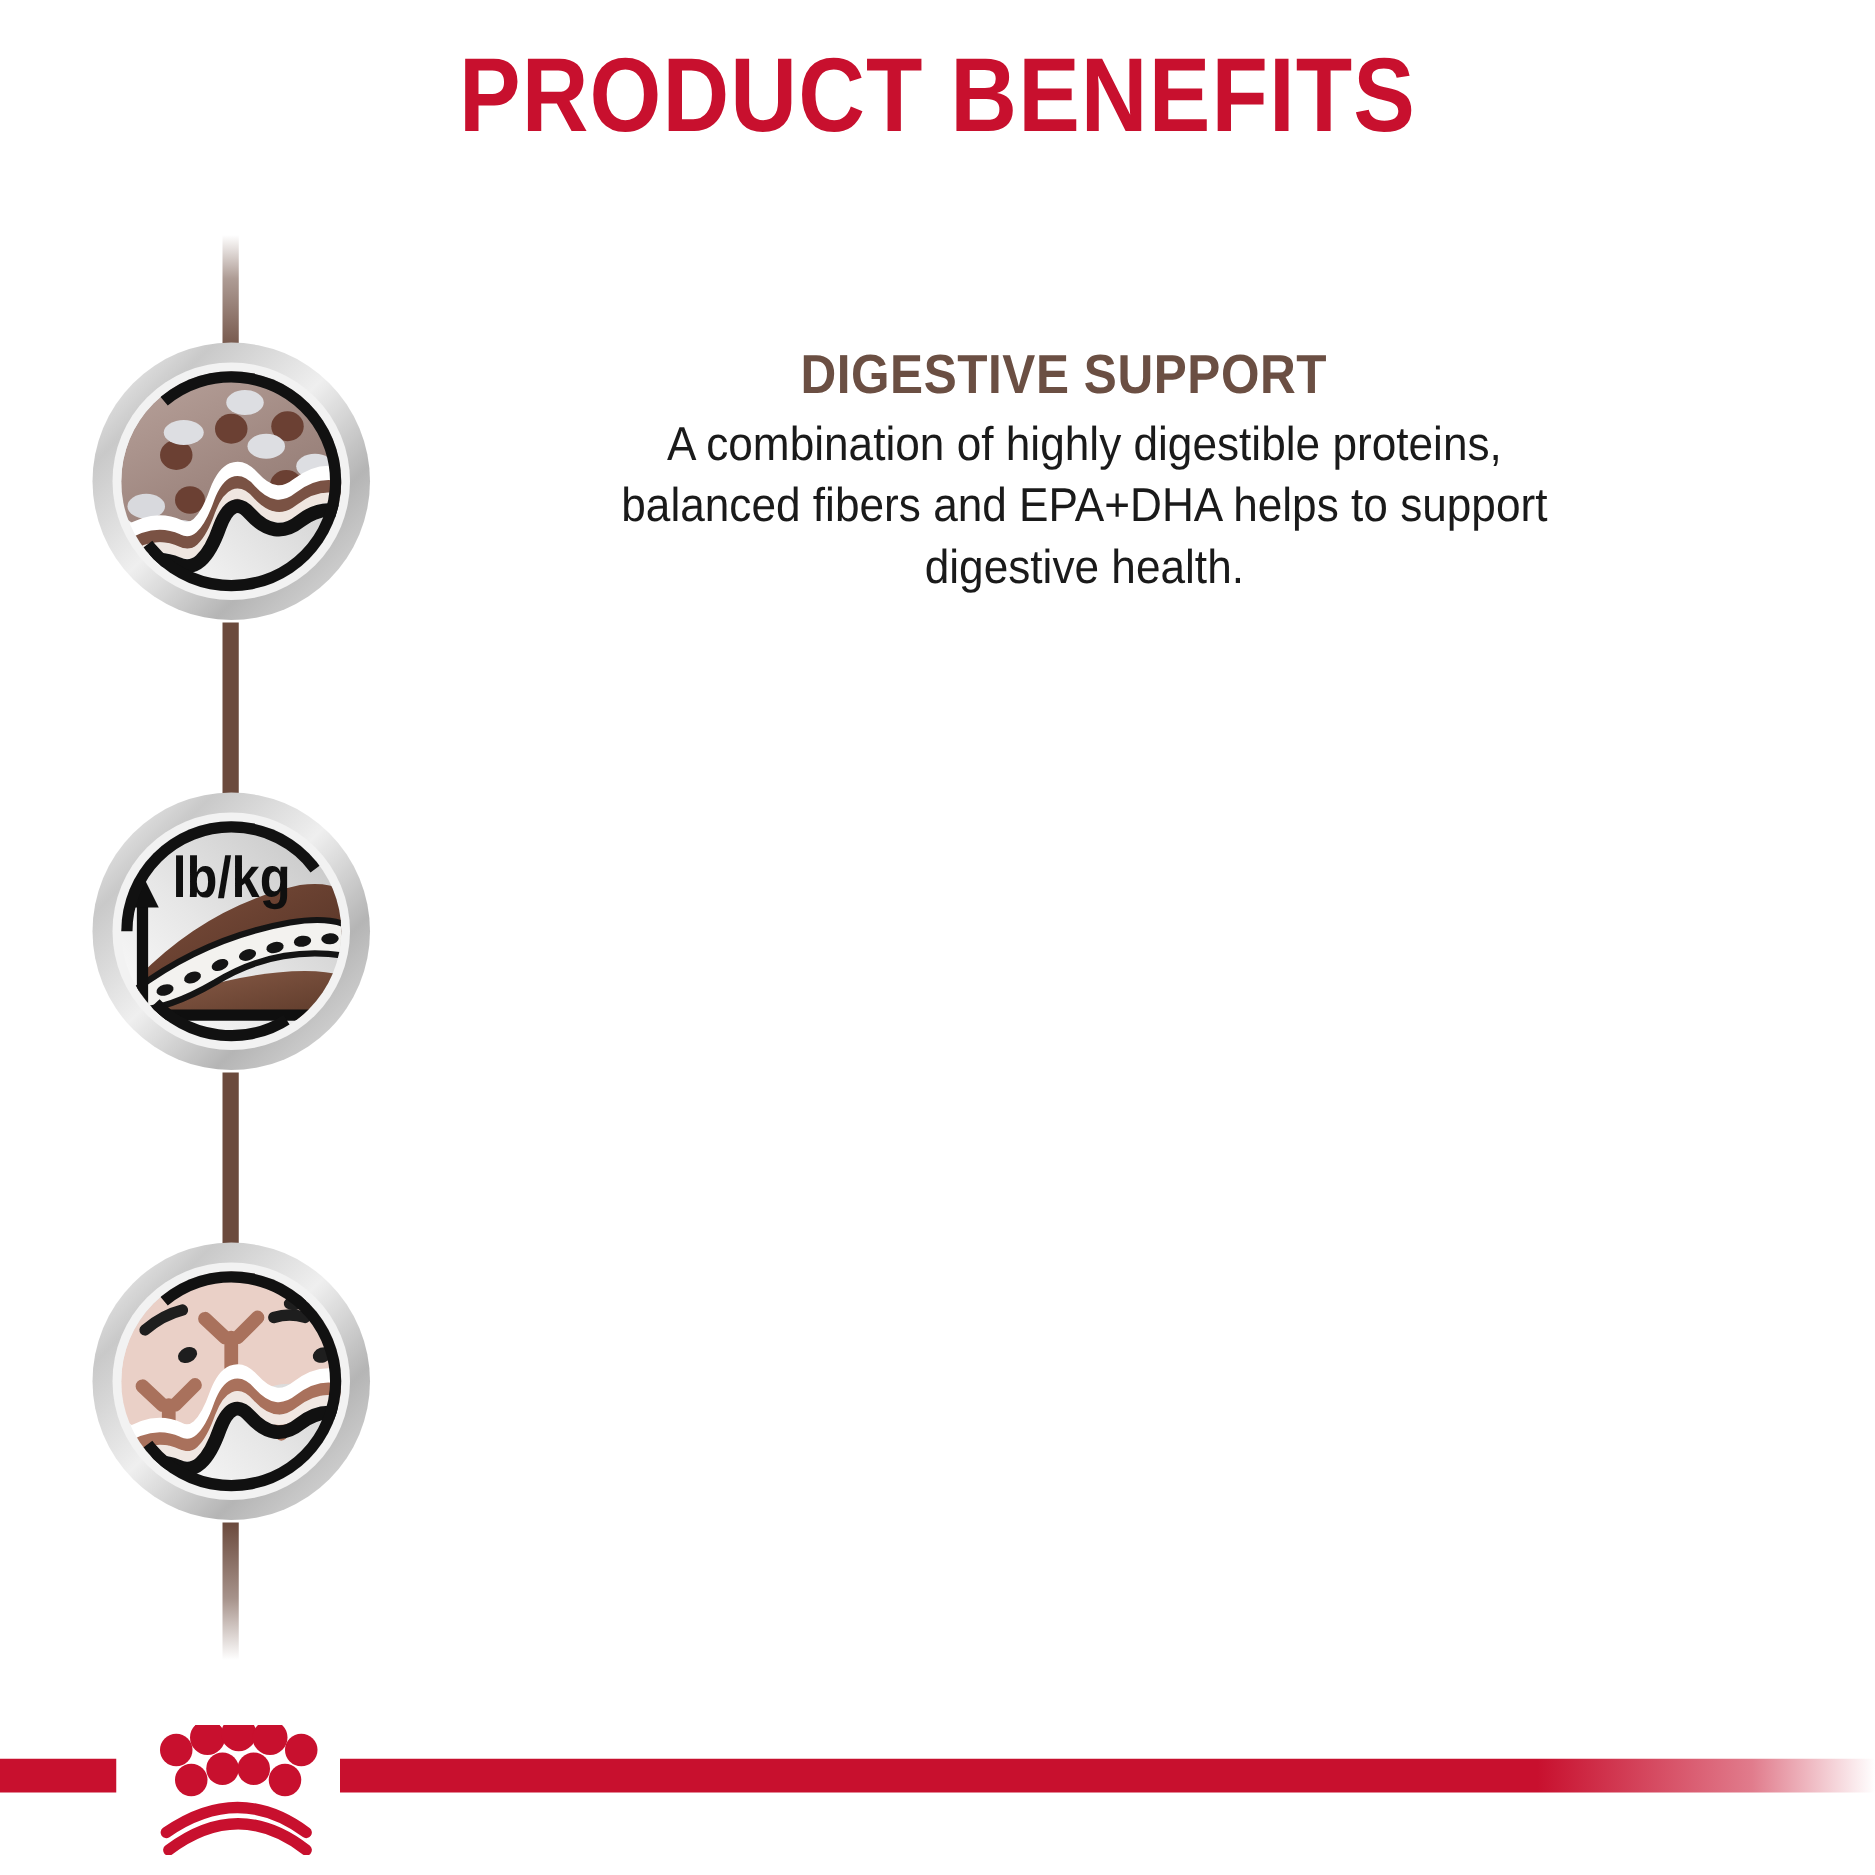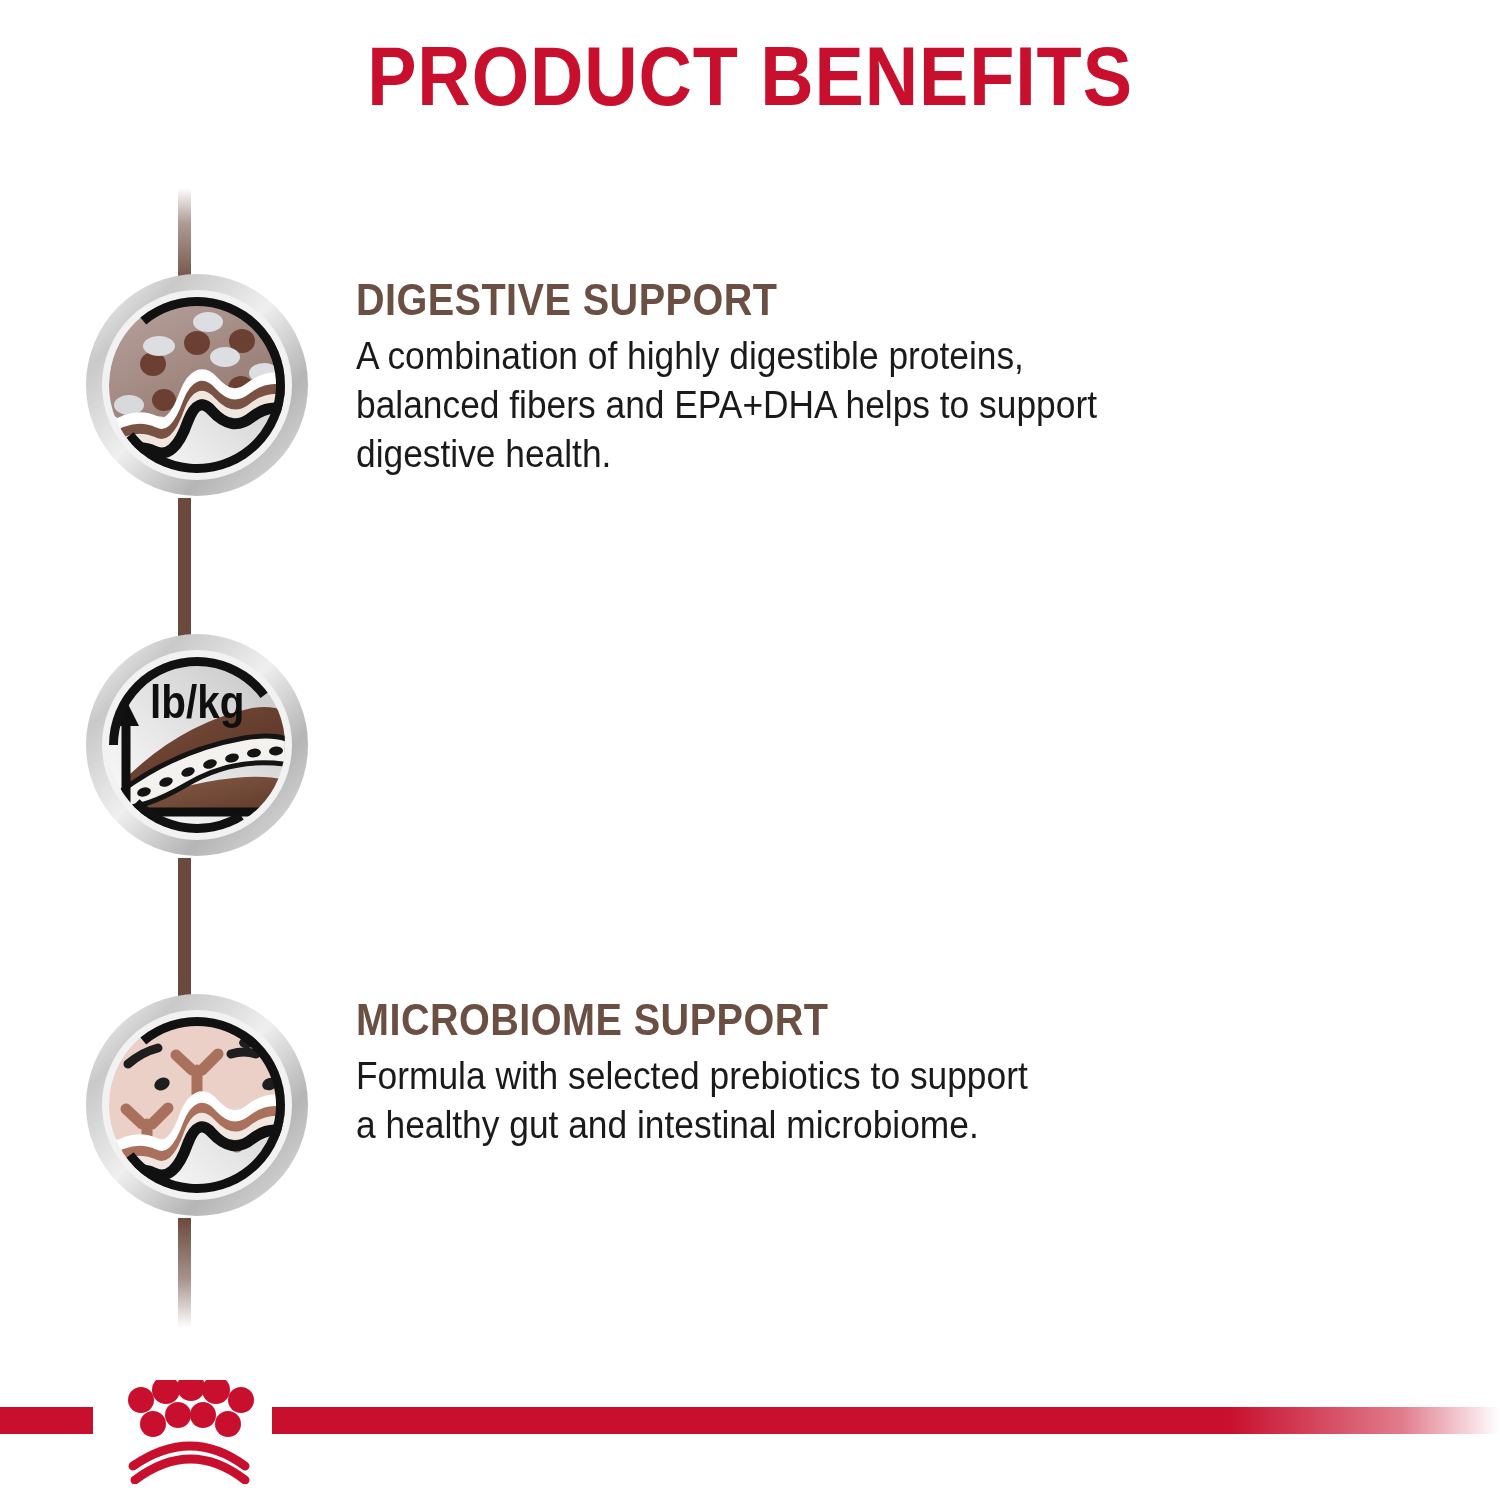--- a/index.html
+++ b/index.html
@@ -60,28 +60,29 @@
     height: 110px;
     background: linear-gradient(to bottom, #6B4A3D 0%, rgba(107,74,61,0.6) 55%, rgba(107,74,61,0) 100%);
   }
 
   
   .benefit {
     position: absolute;
     left: 0;
     width: 1364px;
     height: 240px;
+    text-align: center;
   }
   .benefit-1 { top: 272px; }
   .benefit-2 { top: 632px; }
   .benefit-3 { top: 992px; }
 
   .badge {
     position: absolute;
-    left: 84px;
+    left: 72px;
     top: 0;
     width: 226px;
     height: 226px;
   }
   .badge svg { display: block; width: 226px; height: 226px; }
 
   .benefit-text {
     position: absolute;
     left: 356px;
     top: 4px;
@@ -342,25 +343,20 @@
 
         <path d="M22 183 Q48 161 70 171 Q90 181 104 141 Q114 115 128 131 Q148 153 168 137 Q186 123 204 131" fill="none" stroke="#F0E7E2" stroke-width="8" stroke-linecap="round"></path>
 
         <path d="M22 193 Q48 171 70 181 Q90 191 104 151 Q114 125 128 141 Q148 163 168 147 Q186 133 204 141" fill="none" stroke="#111111" stroke-width="11" stroke-linecap="round"></path>
 
         <circle cx="113" cy="113" r="84" fill="none" stroke="#111111" stroke-width="10" stroke-dasharray="400 130" transform="rotate(-130 113 113)"></circle>
       </g>
     </svg>
   </div>
 
-  <div class="benefit-text">
-    <div class="benefit-heading">MICROBIOME SUPPORT</div>
-    <div class="benefit-body">Formula with selected prebiotics to support
-a healthy gut and intestinal microbiome.</div>
-  </div>
 </div>
 
 <div class="footer">
   <div class="rule-left"></div>
   <div class="rule-right"></div>
 
   <div class="crown">
     <svg viewBox="0 0 170 104" xmlns="http://www.w3.org/2000/svg">
       <g fill="#C8102E">
 

